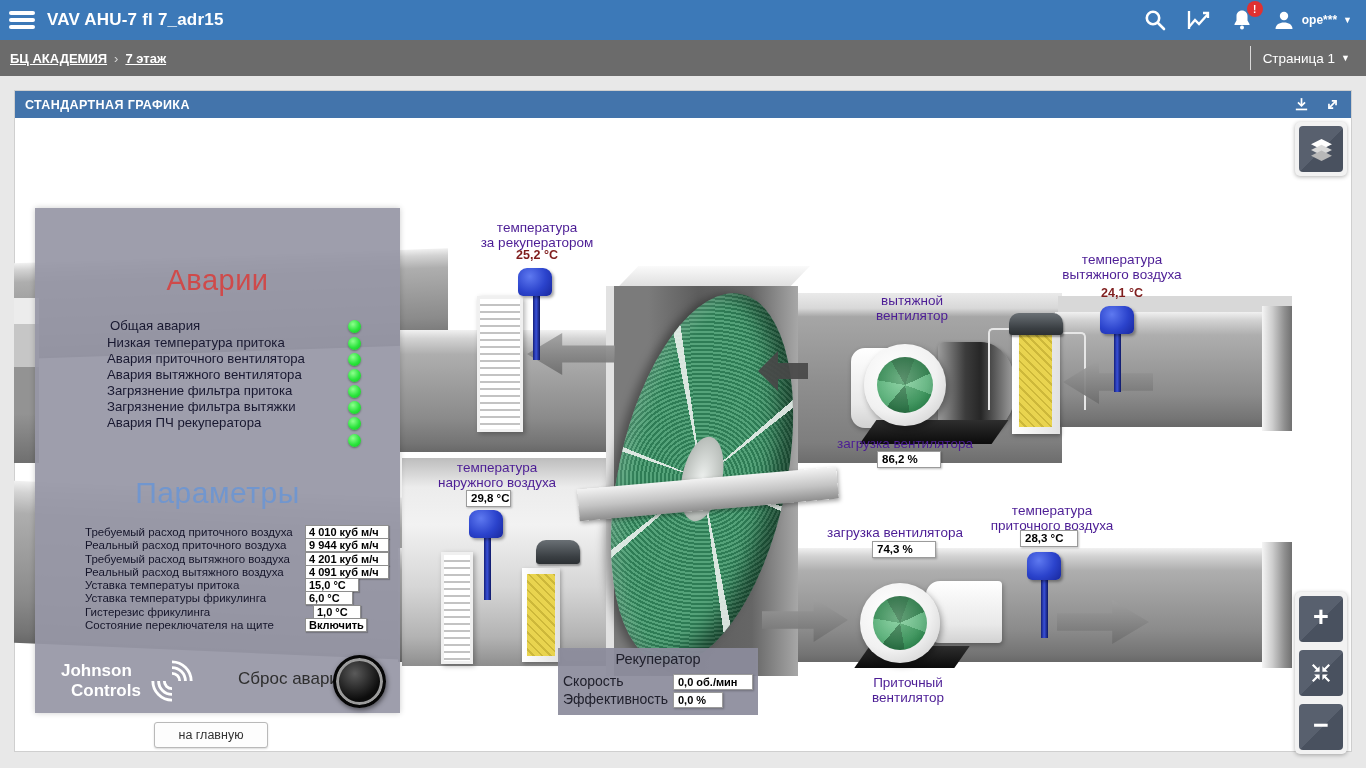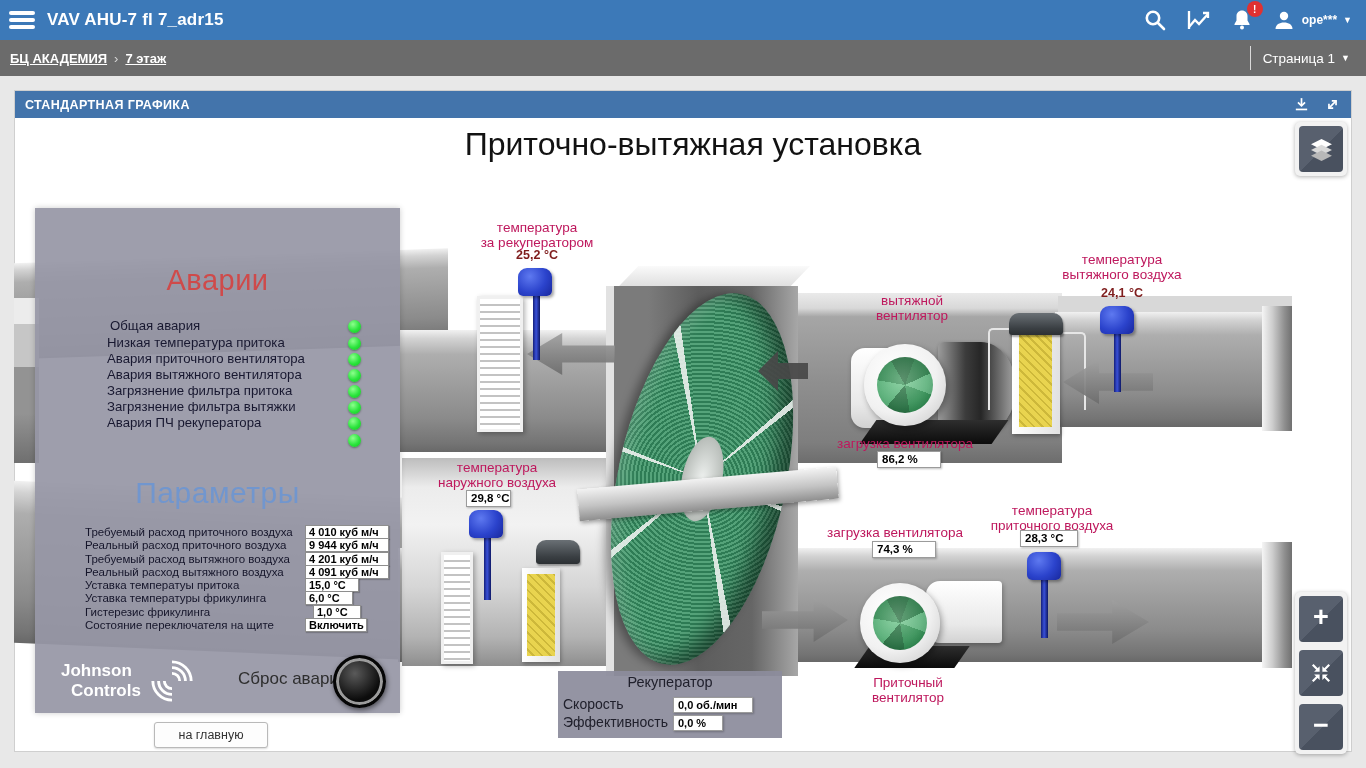--- a/index.html
+++ b/index.html
@@ -72,21 +72,21 @@
   .pipe.rgt{border-left:none;border-right:2px solid #e6e6e6;border-radius:0 5px 0 0}
 
   .bs{width:34px;height:28px;background:radial-gradient(circle at 35% 30%,#5e79f0,#2b43cc 55%,#18279c);border-radius:9px 9px 5px 5px;box-shadow:2px 2px 3px rgba(0,0,0,.35)}
   .stem{width:7px;background:linear-gradient(90deg,#141f7a,#3950d8 45%,#0e1866)}
 
   .arr{opacity:.92;background:linear-gradient(180deg,#a0a0a0,#6c6c6c)}
   .arr.l{clip-path:polygon(0 50%,40% 0,40% 30%,100% 30%,100% 70%,40% 70%,40% 100%)}
   .arr.r{clip-path:polygon(100% 50%,60% 0,60% 30%,0 30%,0 70%,60% 70%,60% 100%)}
   .arr.dark{background:#484848}
 
-  .dlabel{font-size:13.5px;line-height:1.12;color:#be185d;text-align:center}
+  .dlabel{font-size:13.5px;line-height:1.12;color:#4c1d95;text-align:center}
   .dvalue{font-size:12.5px;font-weight:700;color:#7f1d1d;text-align:center}
   .vbox{background:#fff;border:1px solid #9b9b9b;font-size:11.5px;font-weight:700;color:#000;line-height:15px;padding:0 4px;box-shadow:1px 1px 2px rgba(0,0,0,.25);box-sizing:border-box;white-space:nowrap}
 
   
   .infopanel{background:rgba(151,151,166,.93);box-shadow:0 0 6px rgba(0,0,0,.2)}
   .alarm-title{width:100%;text-align:center;font-size:29px;color:#cf4a4a;letter-spacing:.5px}
   .param-title{width:100%;text-align:center;font-size:30px;color:#7196ce;letter-spacing:.5px}
   .alarm-item{font-size:13.2px;color:#181830;line-height:1.18;width:245px}
   .led{width:13px;height:13px;border-radius:50%;background:radial-gradient(circle at 38% 32%,#8dff8d,#2ae43c 55%,#12c01e);box-shadow:0 1px 2px rgba(0,40,0,.4)}
   .pl{font-size:11.5px;color:#15152a;white-space:nowrap}
@@ -179,21 +179,20 @@
             <path d="M11 7h6v6"></path>
             <path d="M13 17H7v-6"></path>
           </svg>
       </span>
     </span>
   </div>
 </div>
 
 <div class="stage">
 
-  <div class="abs scheme-title" style="left:413px;top:126px;width:560px">Приточно-вытяжная установка</div>
 
   <div class="abs duct" style="left:0;top:256px;width:448px;height:96px;transform:skewY(-2deg)"></div>
   <div class="abs duct" style="left:0;top:490px;width:452px;height:162px;transform:skewY(2.5deg)"></div>
   <div class="abs wedge" style="left:13px;top:298px;width:26px;height:165px"></div>
 
   <div class="abs duct" style="left:400px;top:330px;width:262px;height:122px"></div>
   <div class="abs casing" style="left:744px;top:293px;width:318px;height:170px"></div>
   <div class="abs ductface" style="left:1058px;top:296px;width:234px;height:18px"></div>
   <div class="abs duct" style="left:1055px;top:312px;width:237px;height:115px"></div>
   <div class="abs endcap" style="left:1262px;top:306px;width:30px;height:125px"></div>
@@ -279,21 +278,21 @@
     <span>температура</span><br>
     <span>приточного воздуха</span>
   </div>
   <div class="abs vbox" style="left:1020px;top:530px;width:58px">28,3 °C</div>
 
   <div class="abs dlabel" style="left:828px;top:675px;width:160px">
     <span>Приточный</span><br>
     <span>вентилятор</span>
   </div>
 
-  <div class="abs recup-panel" style="left:558px;top:671px;width:224px;height:67px">
+  <div class="abs recup-panel" style="left:558px;top:648px;width:200px;height:67px">
     <div class="abs recup-title" style="top:3px">Рекуператор</div>
     <div class="abs recup-lbl" style="left:5px;top:25px">Скорость</div>
     <div class="abs vbox" style="left:115px;top:26px;width:80px;font-size:11px;line-height:14px">0,0 об./мин</div>
     <div class="abs recup-lbl" style="left:5px;top:43px">Эффективность</div>
     <div class="abs vbox" style="left:115px;top:44px;width:50px;font-size:11px;line-height:14px">0,0 %</div>
   </div>
 
   <div class="abs infopanel" style="left:35px;top:208px;width:365px;height:505px">
     <div class="abs alarm-title" style="top:56px">Аварии</div>
 

